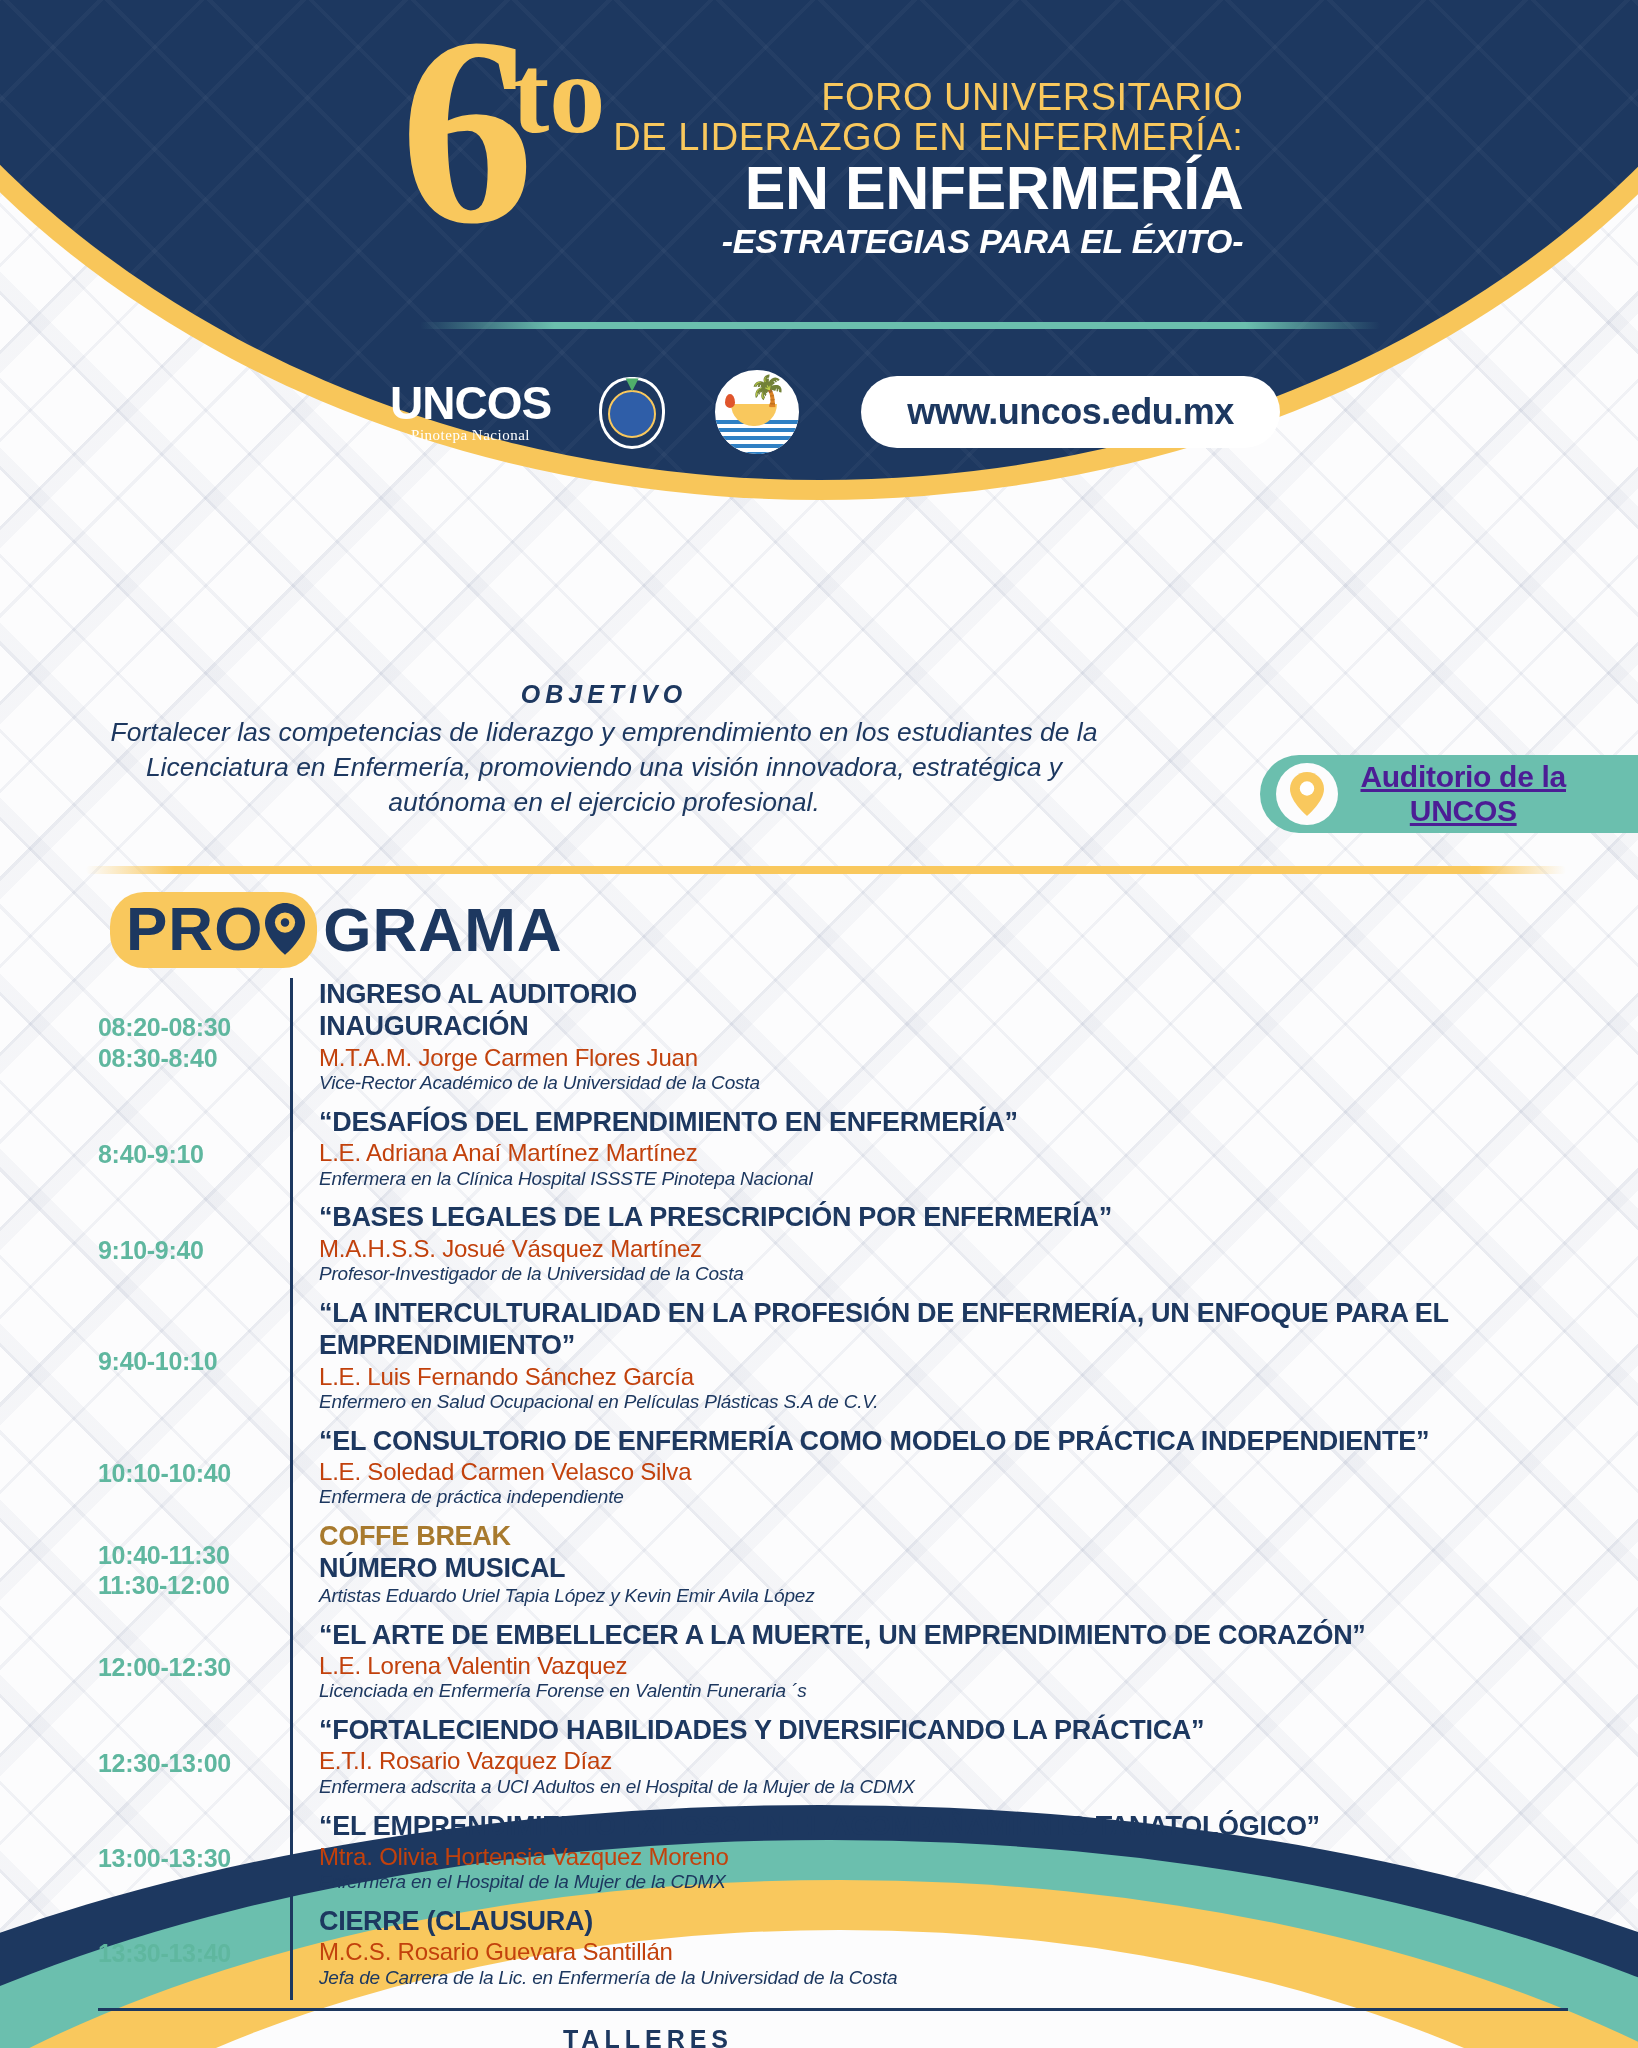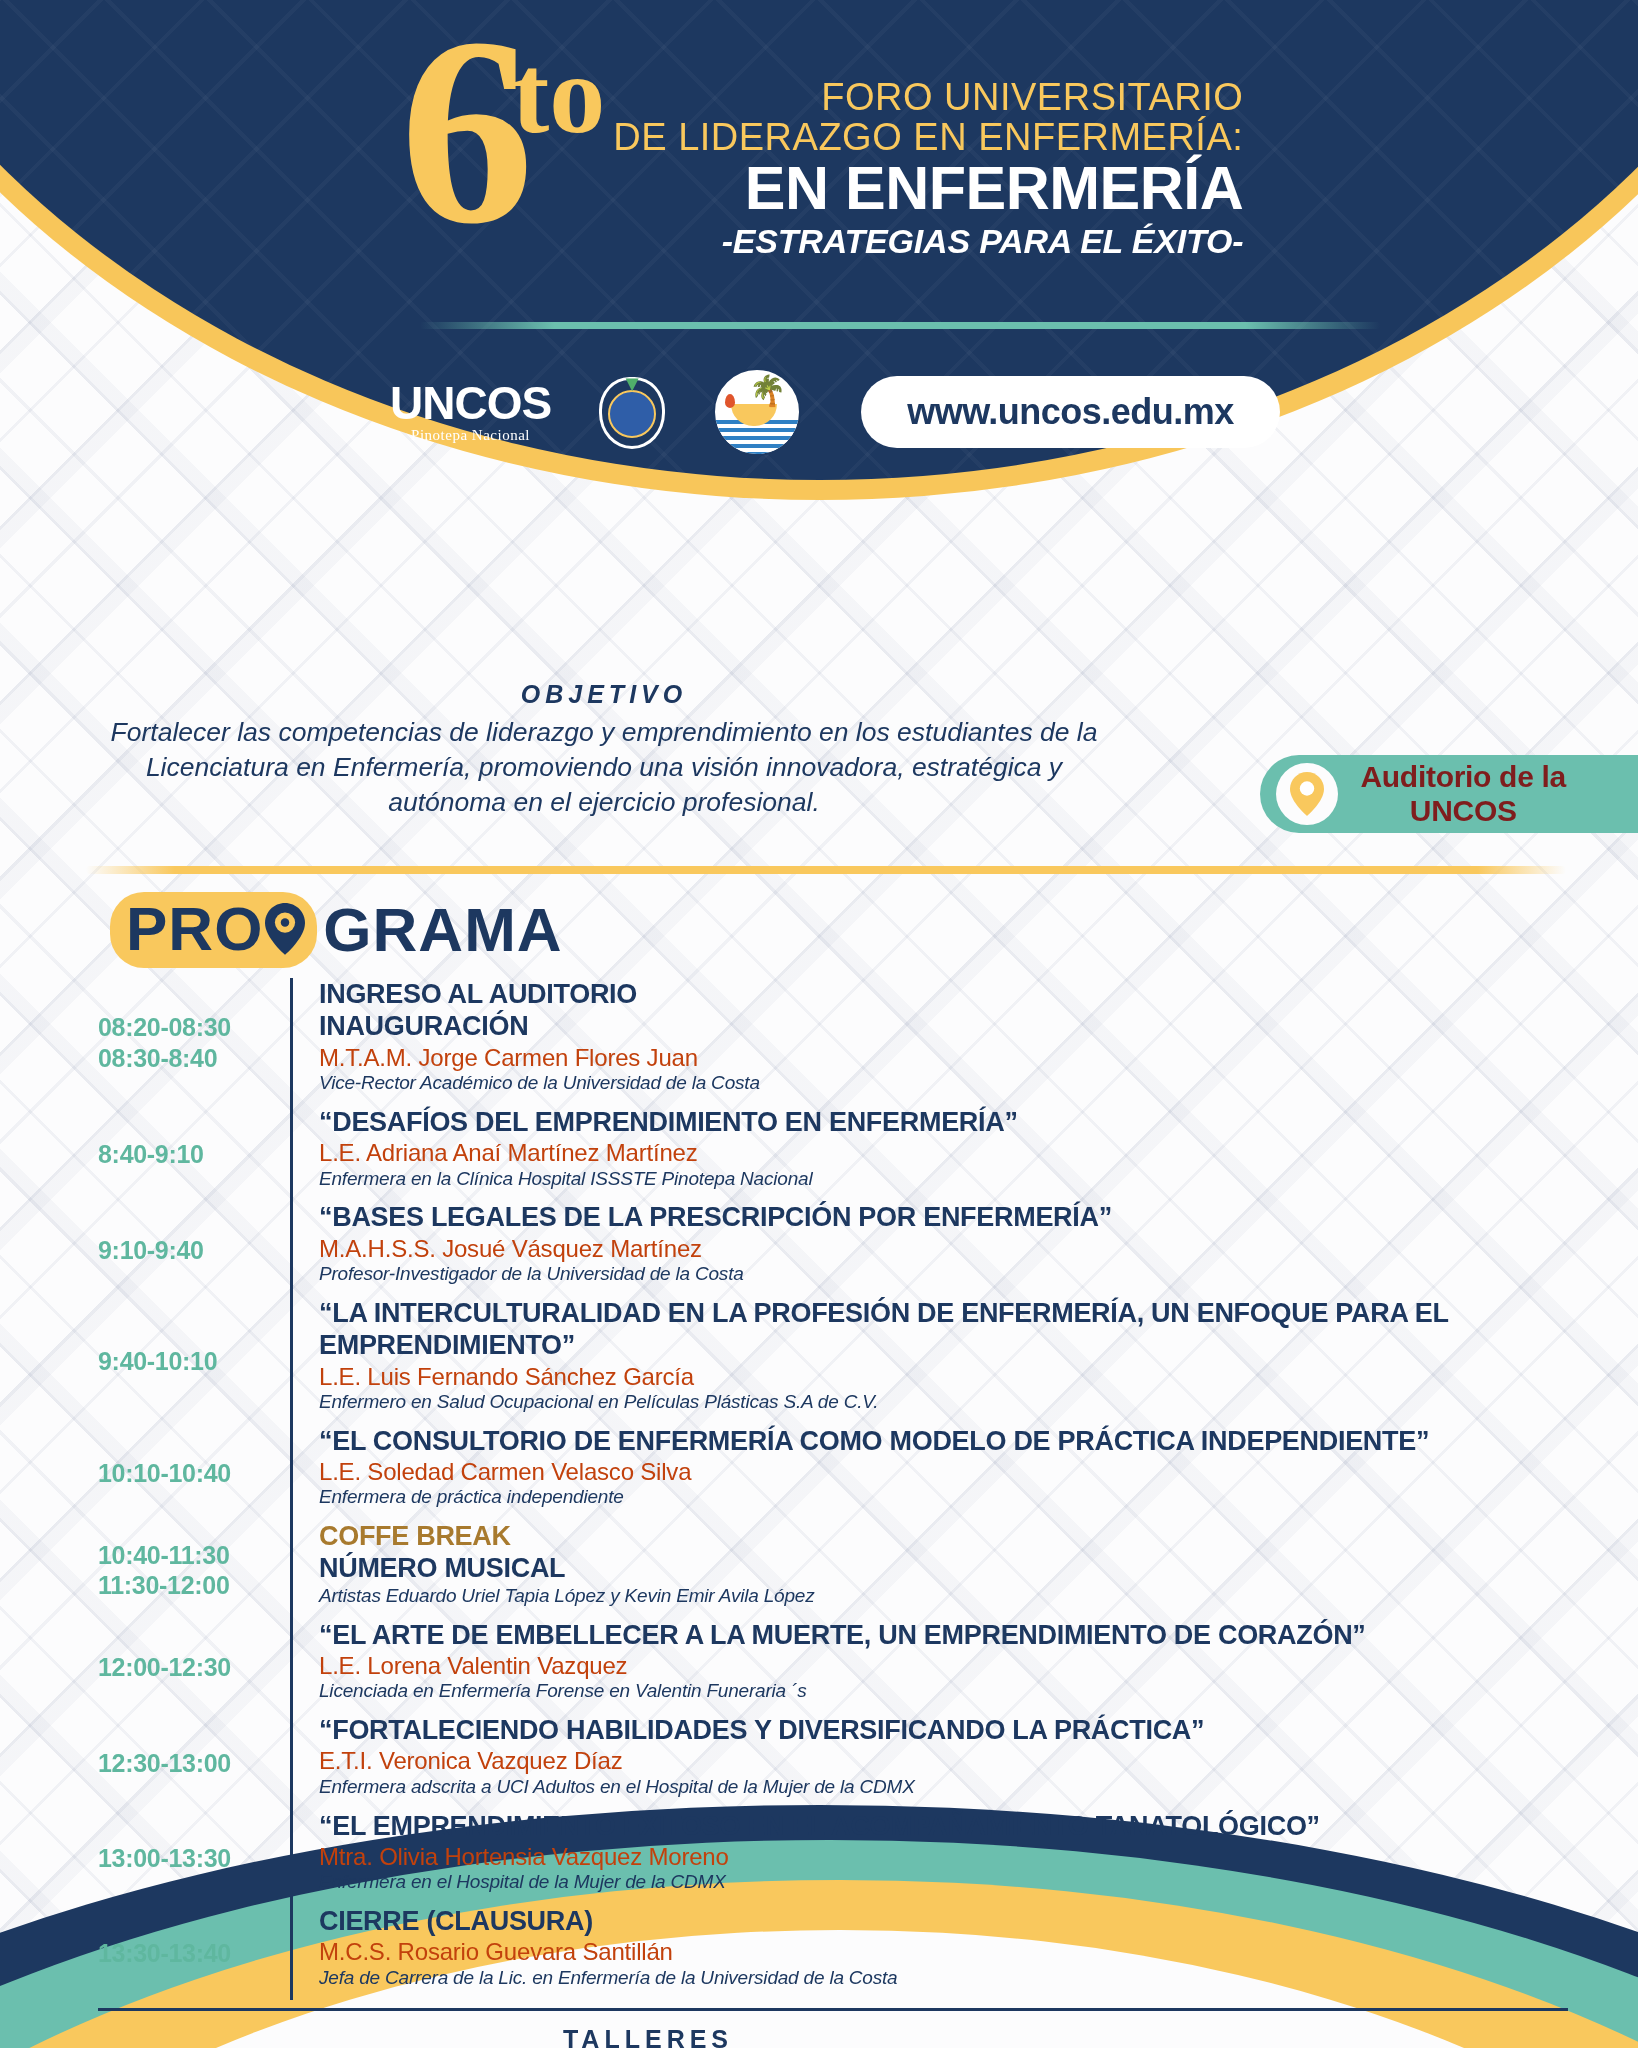--- a/index.html
+++ b/index.html
@@ -351,24 +351,25 @@
     border-radius: 50%;
     display: flex; align-items: center; justify-content: center;
     margin-right: 22px;
     flex: 0 0 auto;
   }
   .pin-svg { display: block; }
   .venue-text {
     font-family: "Liberation Sans", sans-serif;
     font-weight: bold;
     font-size: 30px;
-    color: #7f1d1d;
+    color: #4c1d95;
     line-height: 1.12;
     text-align: center;
     letter-spacing: -0.3px;
+    text-decoration: underline;
   }
 
   
   .objective {
     position: absolute;
     left: 104px;
     top: 680px;
     width: 1000px;
     text-align: center;
     z-index: 6;
@@ -690,21 +691,21 @@
             <div class="gap-sm"></div>
           </div>
         </div>
         <div class="sched-row">
           <div class="time-col">
             <span class="t2">12:30-13:00</span>
           </div>
           <div class="rule-col"></div>
           <div class="body-col">
             <div class="ev-title">“FORTALECIENDO HABILIDADES Y DIVERSIFICANDO LA PRÁCTICA”</div>
-            <div class="ev-person">E.T.I. Veronica Vazquez Díaz</div>
+            <div class="ev-person">E.T.I. Rosario Vazquez Díaz</div>
             <div class="ev-role">Enfermera adscrita a UCI Adultos en el Hospital de la Mujer de la CDMX</div>
             <div class="gap-sm"></div>
           </div>
         </div>
         <div class="sched-row">
           <div class="time-col">
             <span class="t2">13:00-13:30</span>
           </div>
           <div class="rule-col"></div>
           <div class="body-col">

